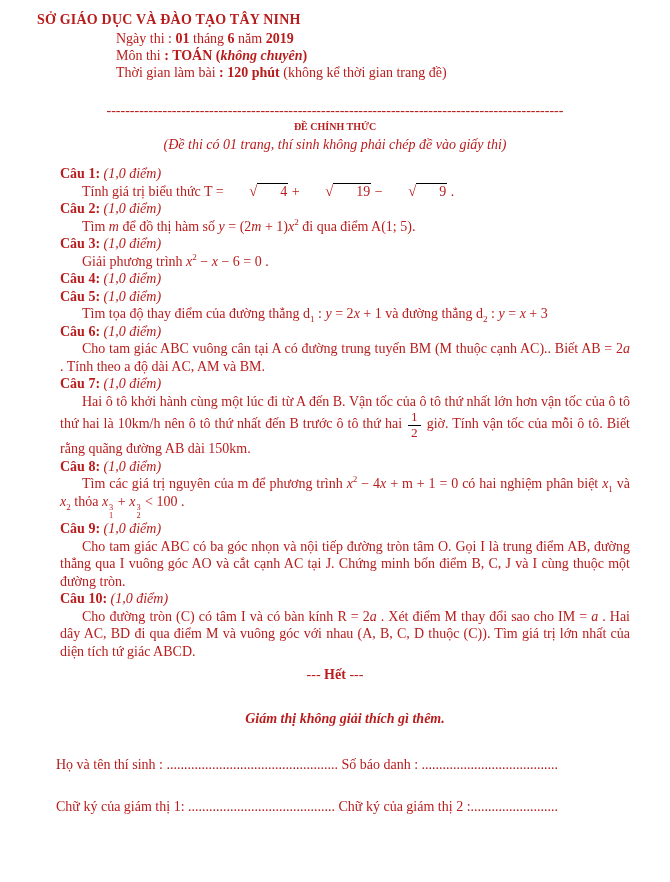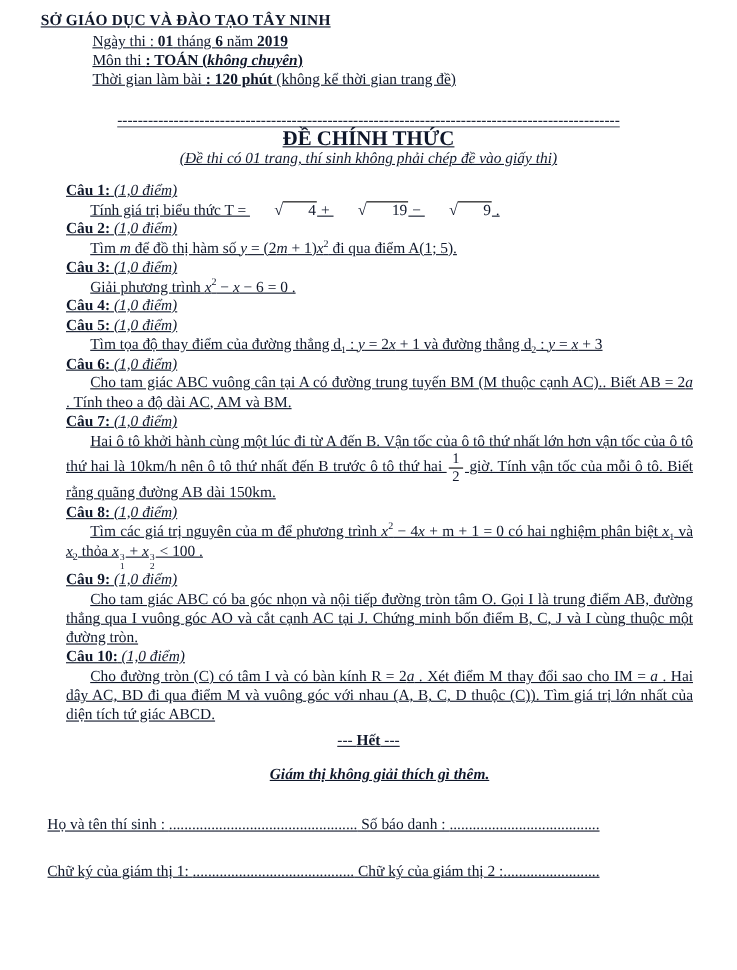--- a/index.html
+++ b/index.html
@@ -1,45 +1,45 @@
 <!DOCTYPE html>
 <html><head>
 <meta charset="utf-8">
 <style>
   html,body{margin:0;padding:0;background:#fff;}
   .page{
-    width:670px;height:826px;background:#ffffff;color:#0f172a;
+    width:670px;height:826px;background:#ffffff;color:#b91c1c;
     font-family:"Liberation Serif","DejaVu Serif",serif;
-    font-size:14px;overflow:hidden;position:relative;text-decoration:underline;
+    font-size:14px;overflow:hidden;position:relative;
   }
   .b{font-weight:bold;}
   .i{font-style:italic;}
   sup,sub{font-size:0.65em;line-height:0;}
   .dept{margin:12px 0 0 37px;font-weight:bold;font-size:14px;letter-spacing:0.2px;}
   .title{margin:15px 0 0 145px;font-weight:bold;font-size:14.5px;}
-  .details{margin-left:84px;margin-top:2px;}
+  .details{margin-left:116px;margin-top:2px;}
   .detail-line{line-height:17px;}
   .separator{text-align:center;margin-top:24px;line-height:11px;white-space:nowrap;overflow:hidden;}
-  .doc-type{text-align:center;font-weight:bold;font-size:19px;margin-top:2px;line-height:18px;}
+  .doc-type{text-align:center;font-weight:bold;font-size:10px;margin-top:2px;line-height:18px;}
   .doc-note{text-align:center;font-style:italic;line-height:17px;}
   .questions{margin:12px 40px 0 60px;line-height:17.5px;}
   .q-label .lbl{font-weight:bold;}
   .q-label .pts{font-style:italic;}
   .q-body{text-indent:22px;text-align:justify;}
   .sqrt{white-space:nowrap;}
   .sqrt .radical{display:inline-block;line-height:1;font-size:1.05em;}
   .sqrt .rad{display:inline-block;border-top:1px solid #000;padding:0 1px;line-height:1.1;}
   .frac{display:inline-block;vertical-align:middle;text-align:center;line-height:1.1;font-size:0.95em;padding:0 2px;text-indent:0;}
   .frac .num{display:block;border-bottom:1px solid #000;padding:0 3px;}
   .frac .den{display:block;}
   .stack{display:inline-flex;flex-direction:column;align-items:flex-start;line-height:1;font-size:0.6em;vertical-align:-0.45em;margin:0 1px;text-indent:0;}
   .stack span{display:block;}
   .end-line{text-align:center;margin-top:5px;line-height:20px;}
-  .closing-note{text-align:center;font-weight:bold;font-style:italic;margin-top:12px;line-height:18px;padding-left:20px;}
-  .signatures{margin:28px 38px 0 43px;}
+  .closing-note{text-align:center;font-weight:bold;font-style:italic;margin-top:25px;line-height:18px;padding-left:20px;}
+  .signatures{margin:28px 38px 0 56px;}
   .sig-line{margin-top:24px;line-height:18px;white-space:nowrap;overflow:hidden;}
 </style>
 </head>
 <body>
 
 <div class="page">
   <div class="dept">SỞ GIÁO DỤC VÀ ĐÀO TẠO TÂY NINH</div>
   <div class="details" id="header-details">
       <div class="detail-line"><span>Ngày thi : </span><span class="b">01</span><span> tháng </span><span class="b">6</span><span> năm </span><span class="b">2019</span></div>
       <div class="detail-line"><span>Môn thi </span><span class="b">: TOÁN (</span><span class="b i">không chuyên</span><span class="b">)</span></div>

